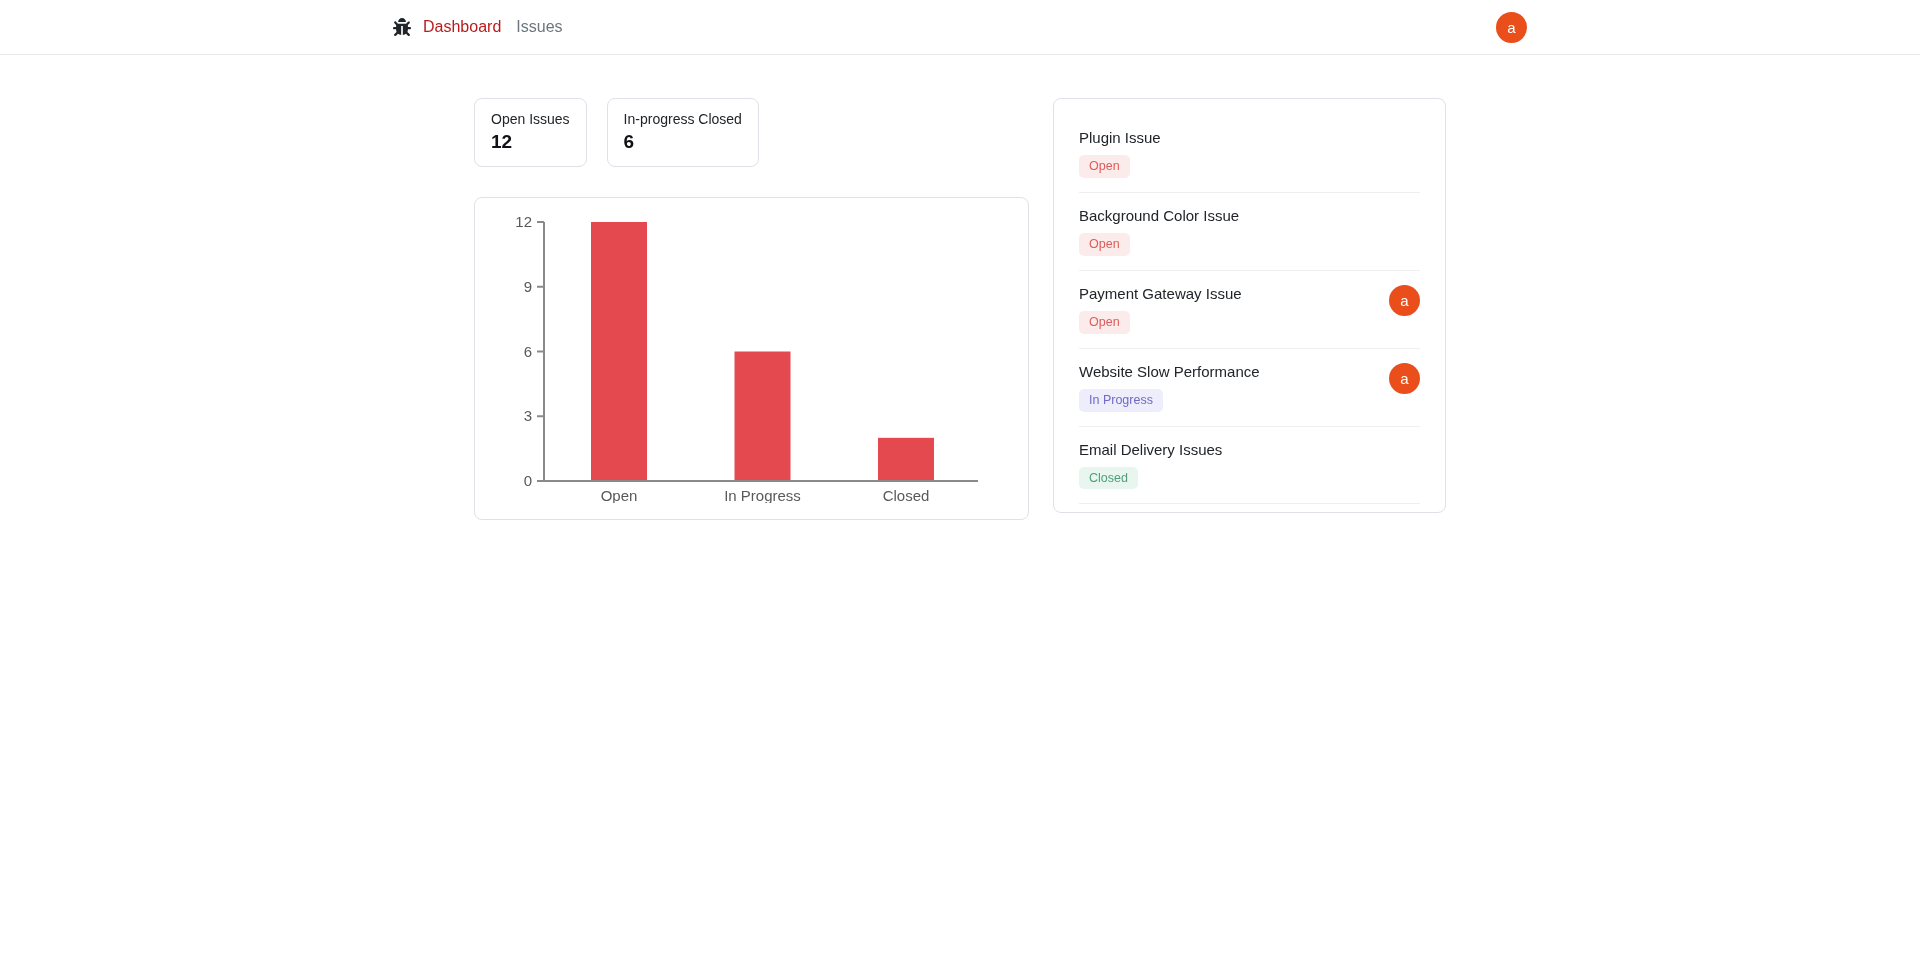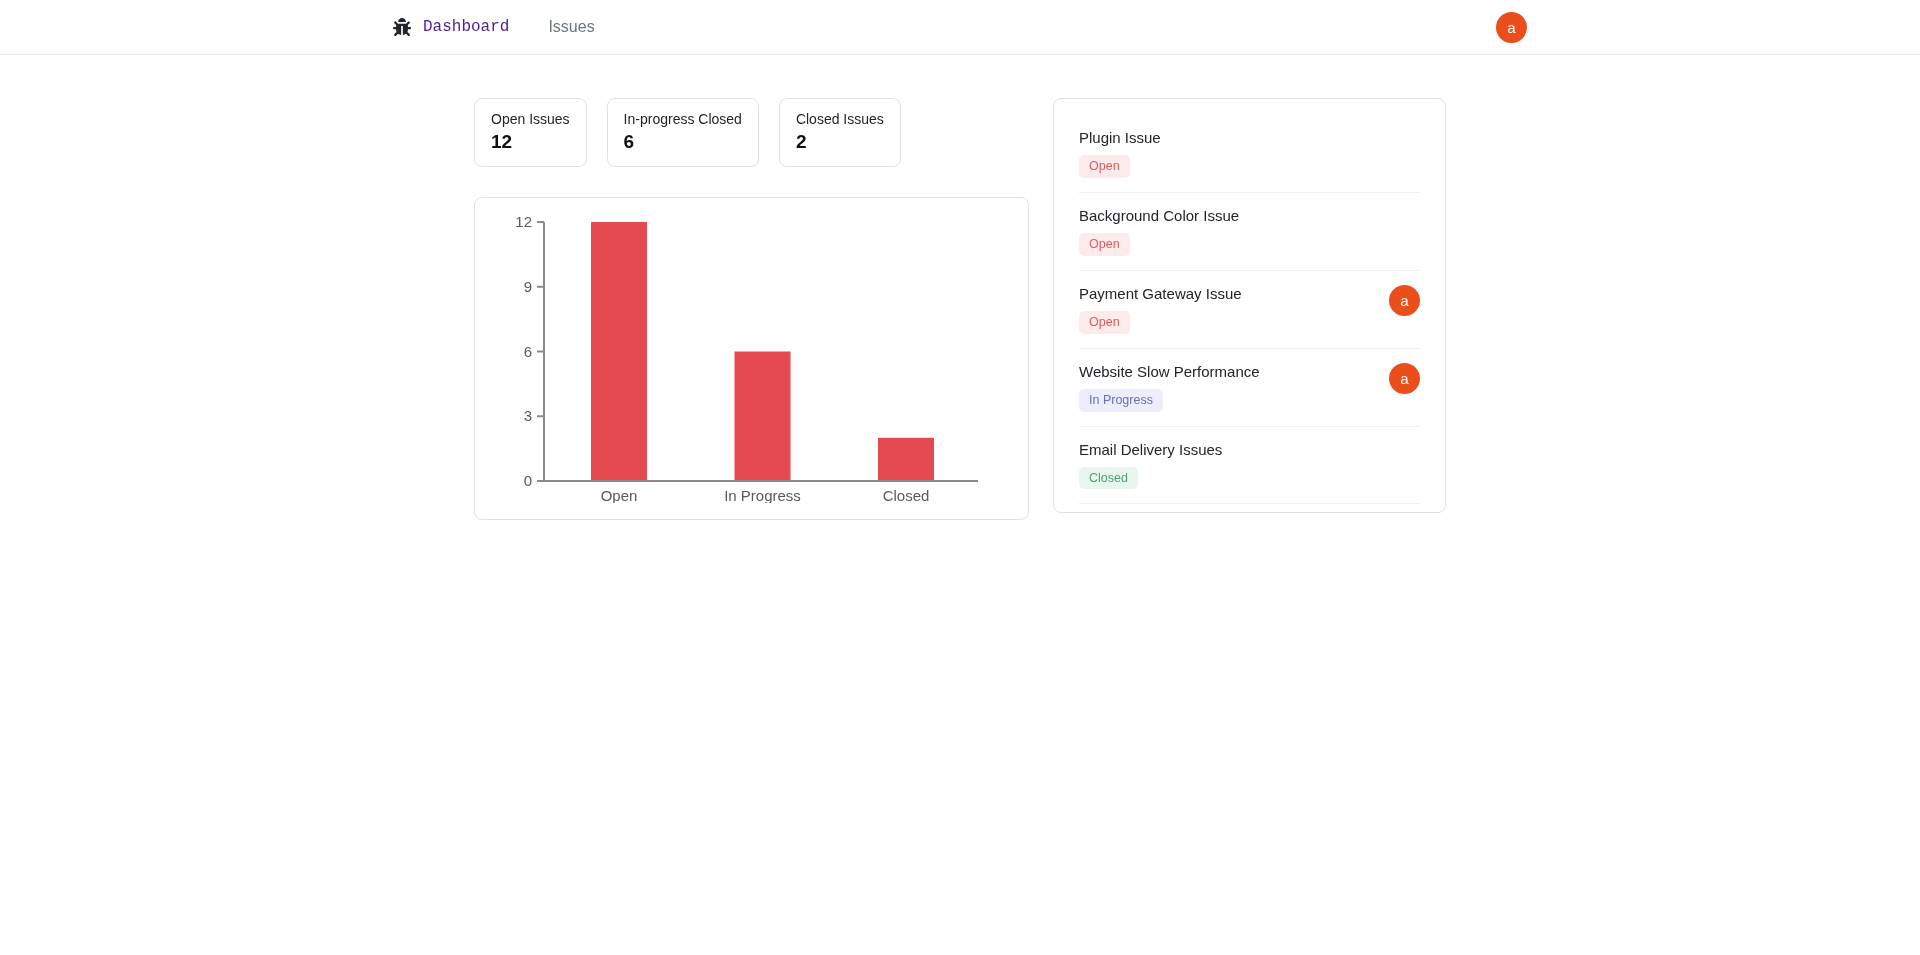--- a/index.html
+++ b/index.html
@@ -27,22 +27,22 @@
     align-items: center;
   }
   .brand-icon { display: flex; align-items: center; margin-right: 12px; }
   .brand-icon svg { width: 18px; height: 18px; display: block; }
   .nav-link {
     font-size: 16px;
     text-decoration: none;
     color: #6c757d;
     cursor: pointer;
   }
-  .nav-link.active { color: #4c1d95; font-family: Liberation Mono, monospace; }
-  .nav-link + .nav-link { margin-left: 39px; }
+  .nav-link.active { color: #b91c1c; }
+  .nav-link + .nav-link { margin-left: 15px; }
   .nav-avatar {
     margin-left: auto;
     width: 31px; height: 31px;
     border-radius: 50%;
     background: #ea4e1b;
     color: #fff;
     font-size: 15px;
     display: flex; align-items: center; justify-content: center;
     cursor: pointer;
     user-select: none;
@@ -144,24 +144,20 @@
   <div class="col">
 
     <div class="stats-row">
       <div class="stat-card">
         <div class="stat-label">Open Issues</div>
         <div class="stat-value">12</div>
       </div>
       <div class="stat-card">
         <div class="stat-label">In-progress Closed</div>
         <div class="stat-value">6</div>
-      </div>
-      <div class="stat-card">
-        <div class="stat-label">Closed Issues</div>
-        <div class="stat-value">2</div>
       </div>
     </div>
 
     <div class="chart-card">
       <svg id="chart-svg" width="521" height="289" viewBox="0 0 521 289">
           <rect x="100" y="8" width="56" height="259" fill="#e4494f"></rect>
           <rect x="243.5" y="137.5" width="56" height="129.5" fill="#e4494f"></rect>
           <rect x="387" y="223.83333333333334" width="56" height="43.166666666666664" fill="#e4494f"></rect>
           <line x1="53" y1="8" x2="53" y2="268" stroke="#8a8a8a" stroke-width="2"></line>
           <line x1="52" y1="267" x2="487" y2="267" stroke="#8a8a8a" stroke-width="2"></line>

